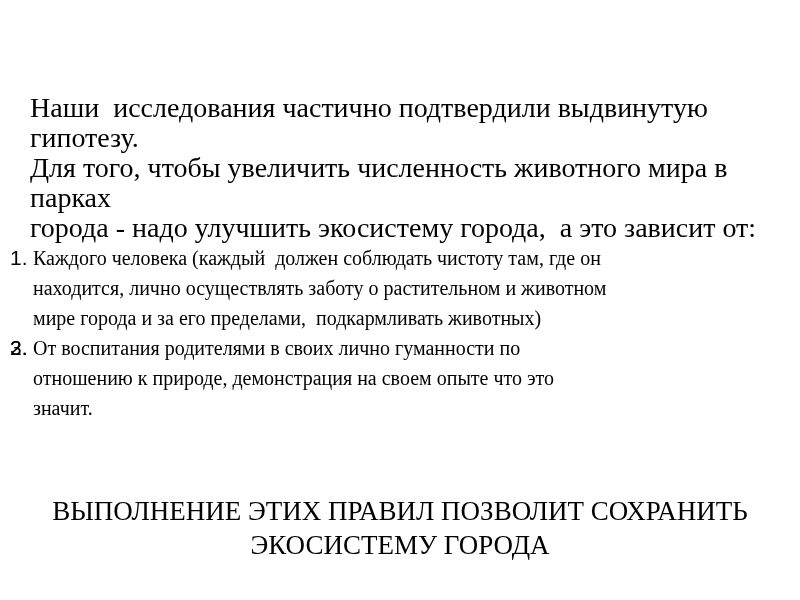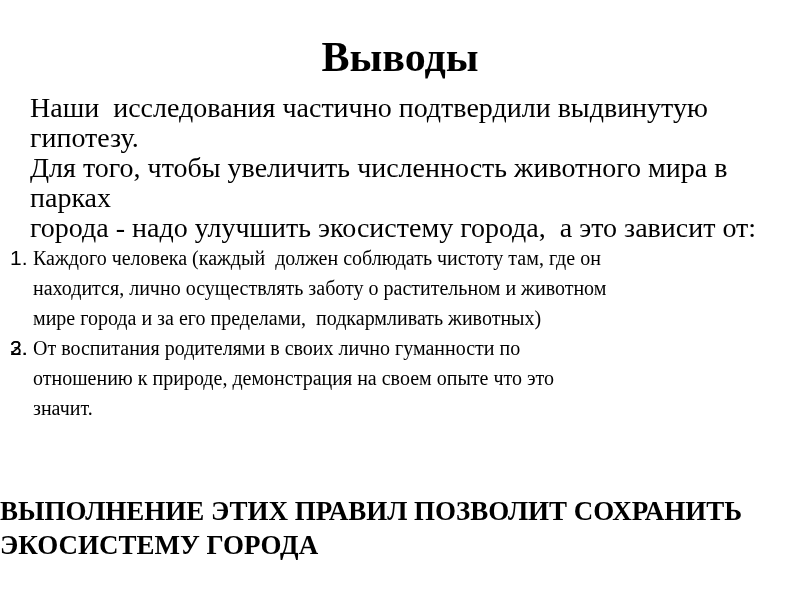--- a/index.html
+++ b/index.html
@@ -64,32 +64,32 @@
   .item-text {
     font-size: 20px;
     line-height: 30px;
     white-space: pre-wrap;
   }
   .footer-statement {
     position: absolute;
     top: 494px;
     left: 0;
     width: 100%;
+    text-align: center;
     font-size: 27px;
     line-height: 34px;
-    font-weight: bold;
+    font-weight: normal;
     white-space: pre-wrap;
   }
 </style>
 </head>
 <body>
 
 <div class="slide">
 
-  <h1 class="slide-title">Выводы</h1>
 
   <div class="content">
 
     <p class="intro">Наши  исследования частично подтвердили выдвинутую гипотезу.
 Для того, чтобы увеличить численность животного мира в парках
 города - надо улучшить экосистему города,  а это зависит от:</p>
 
     <ol class="conclusions-list">
       <li>
         <span class="item-number">1.</span>

